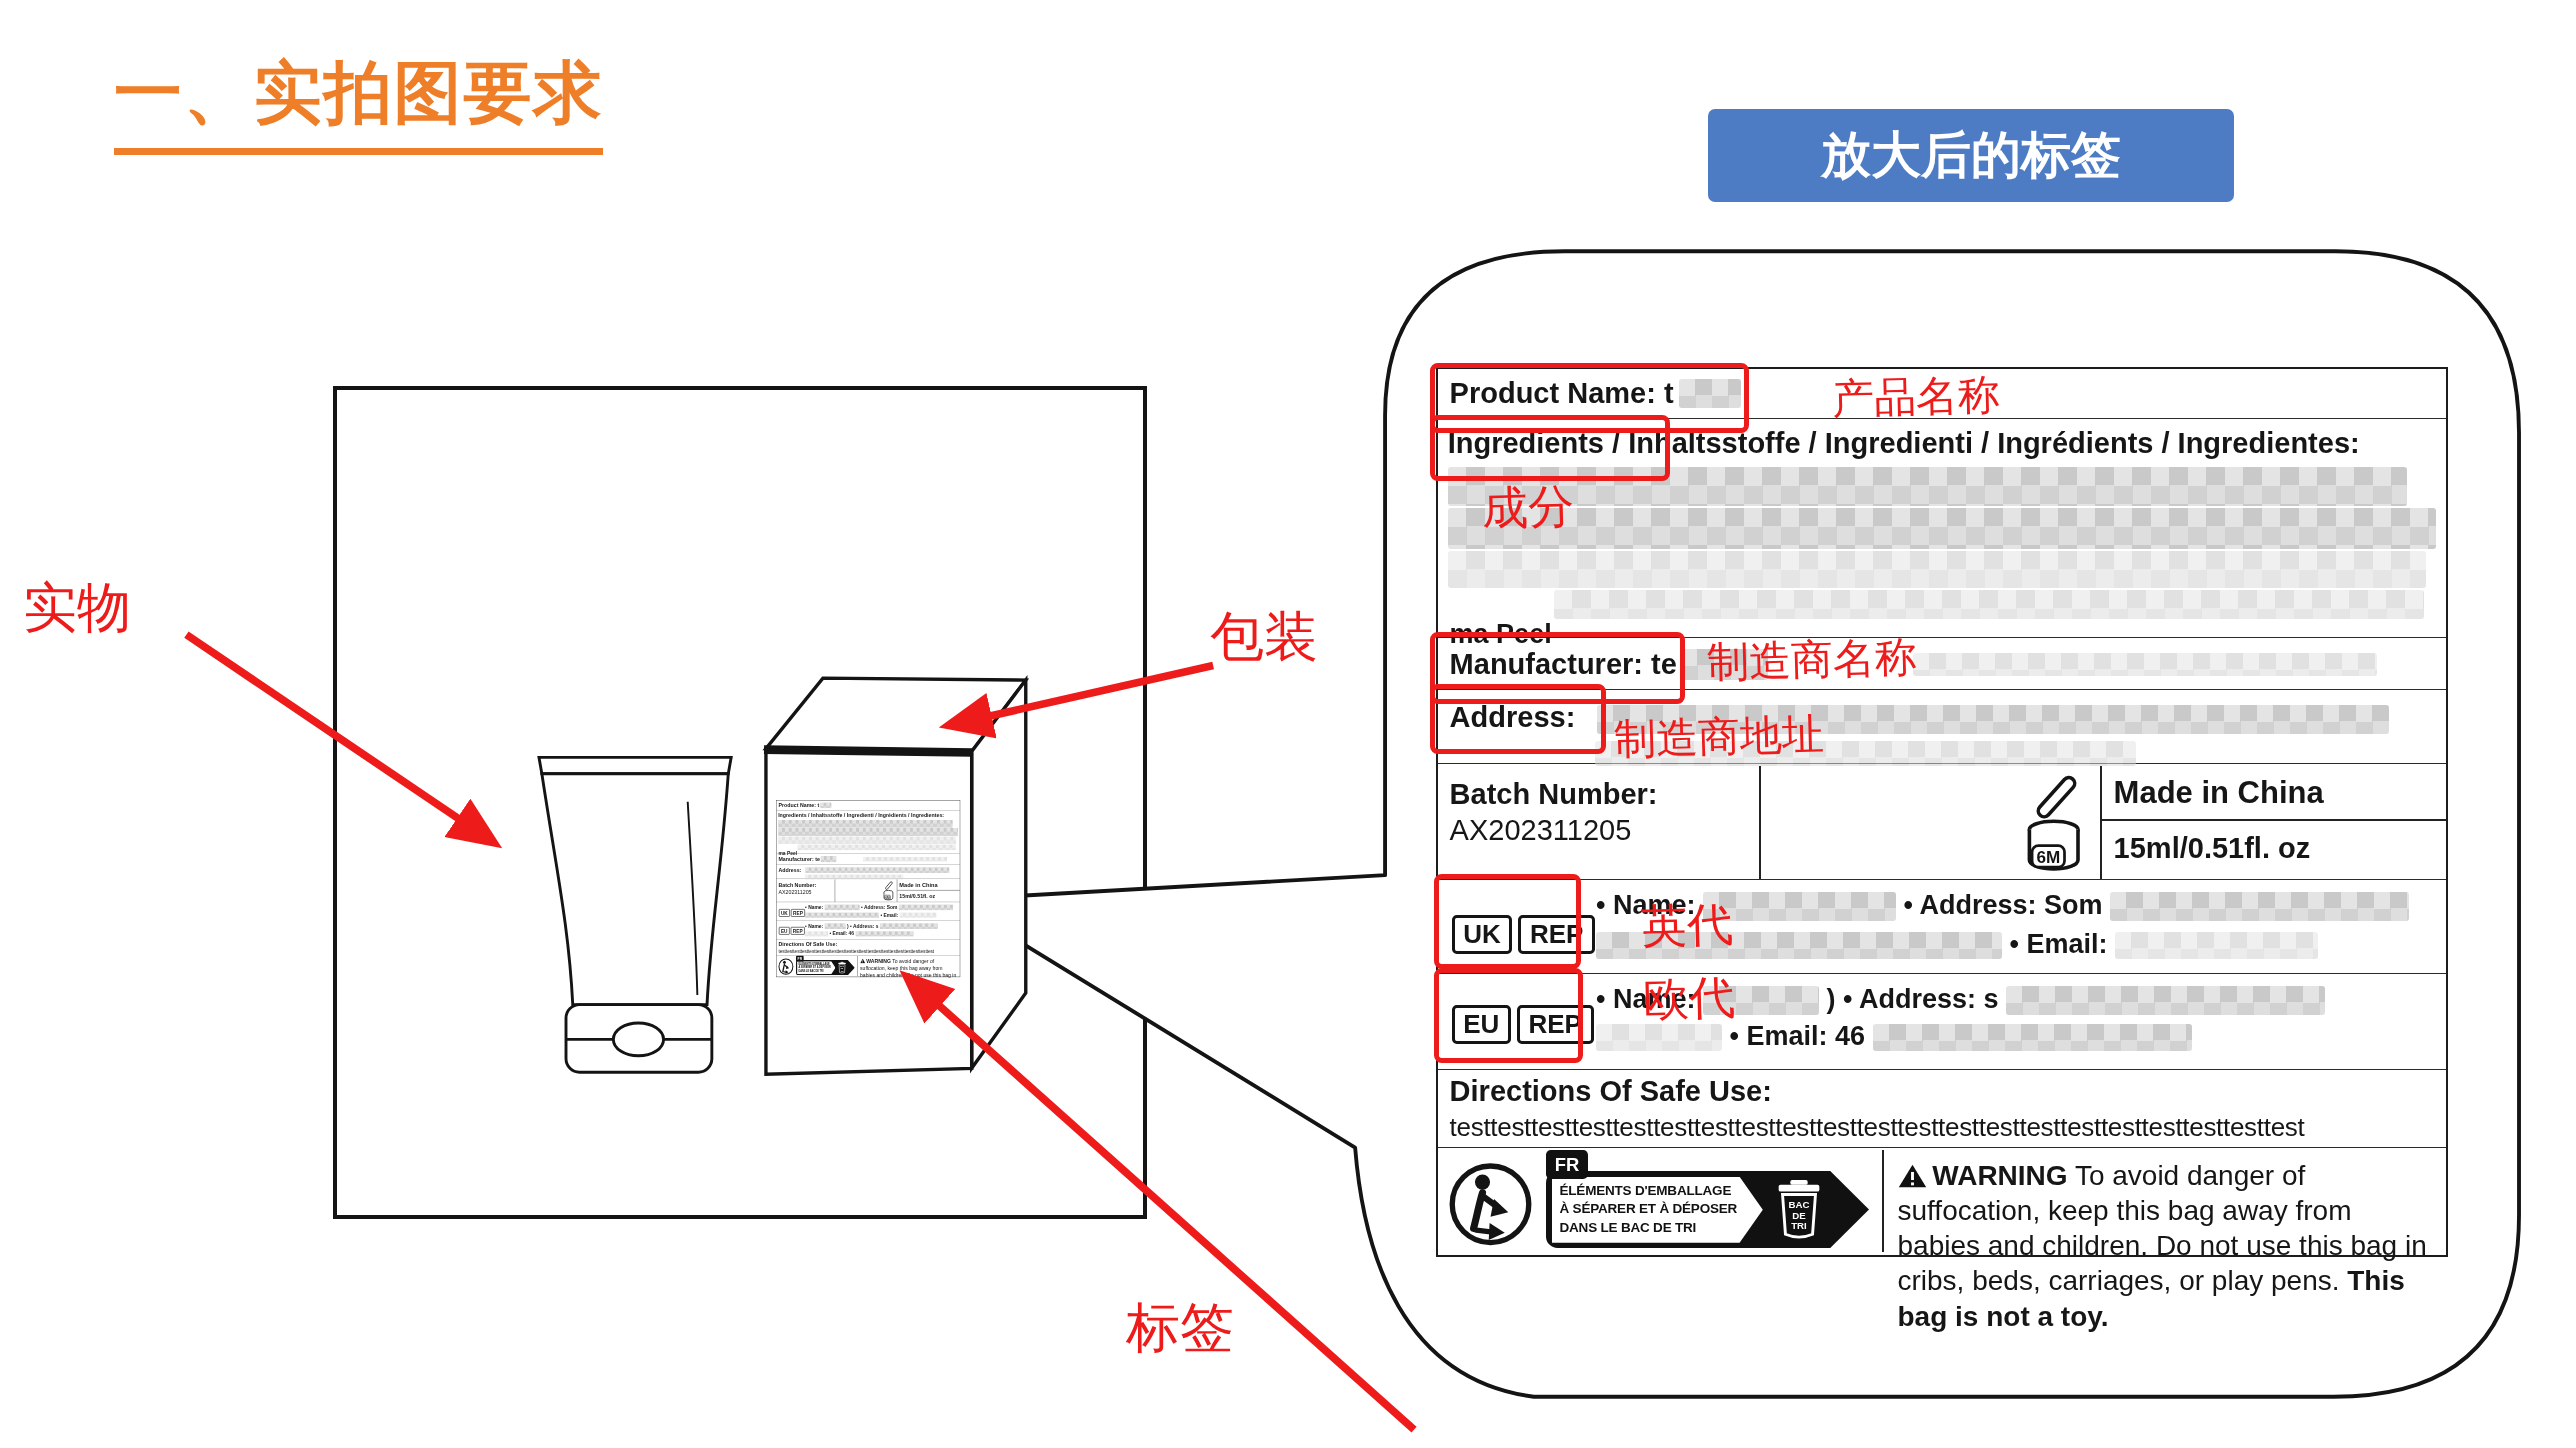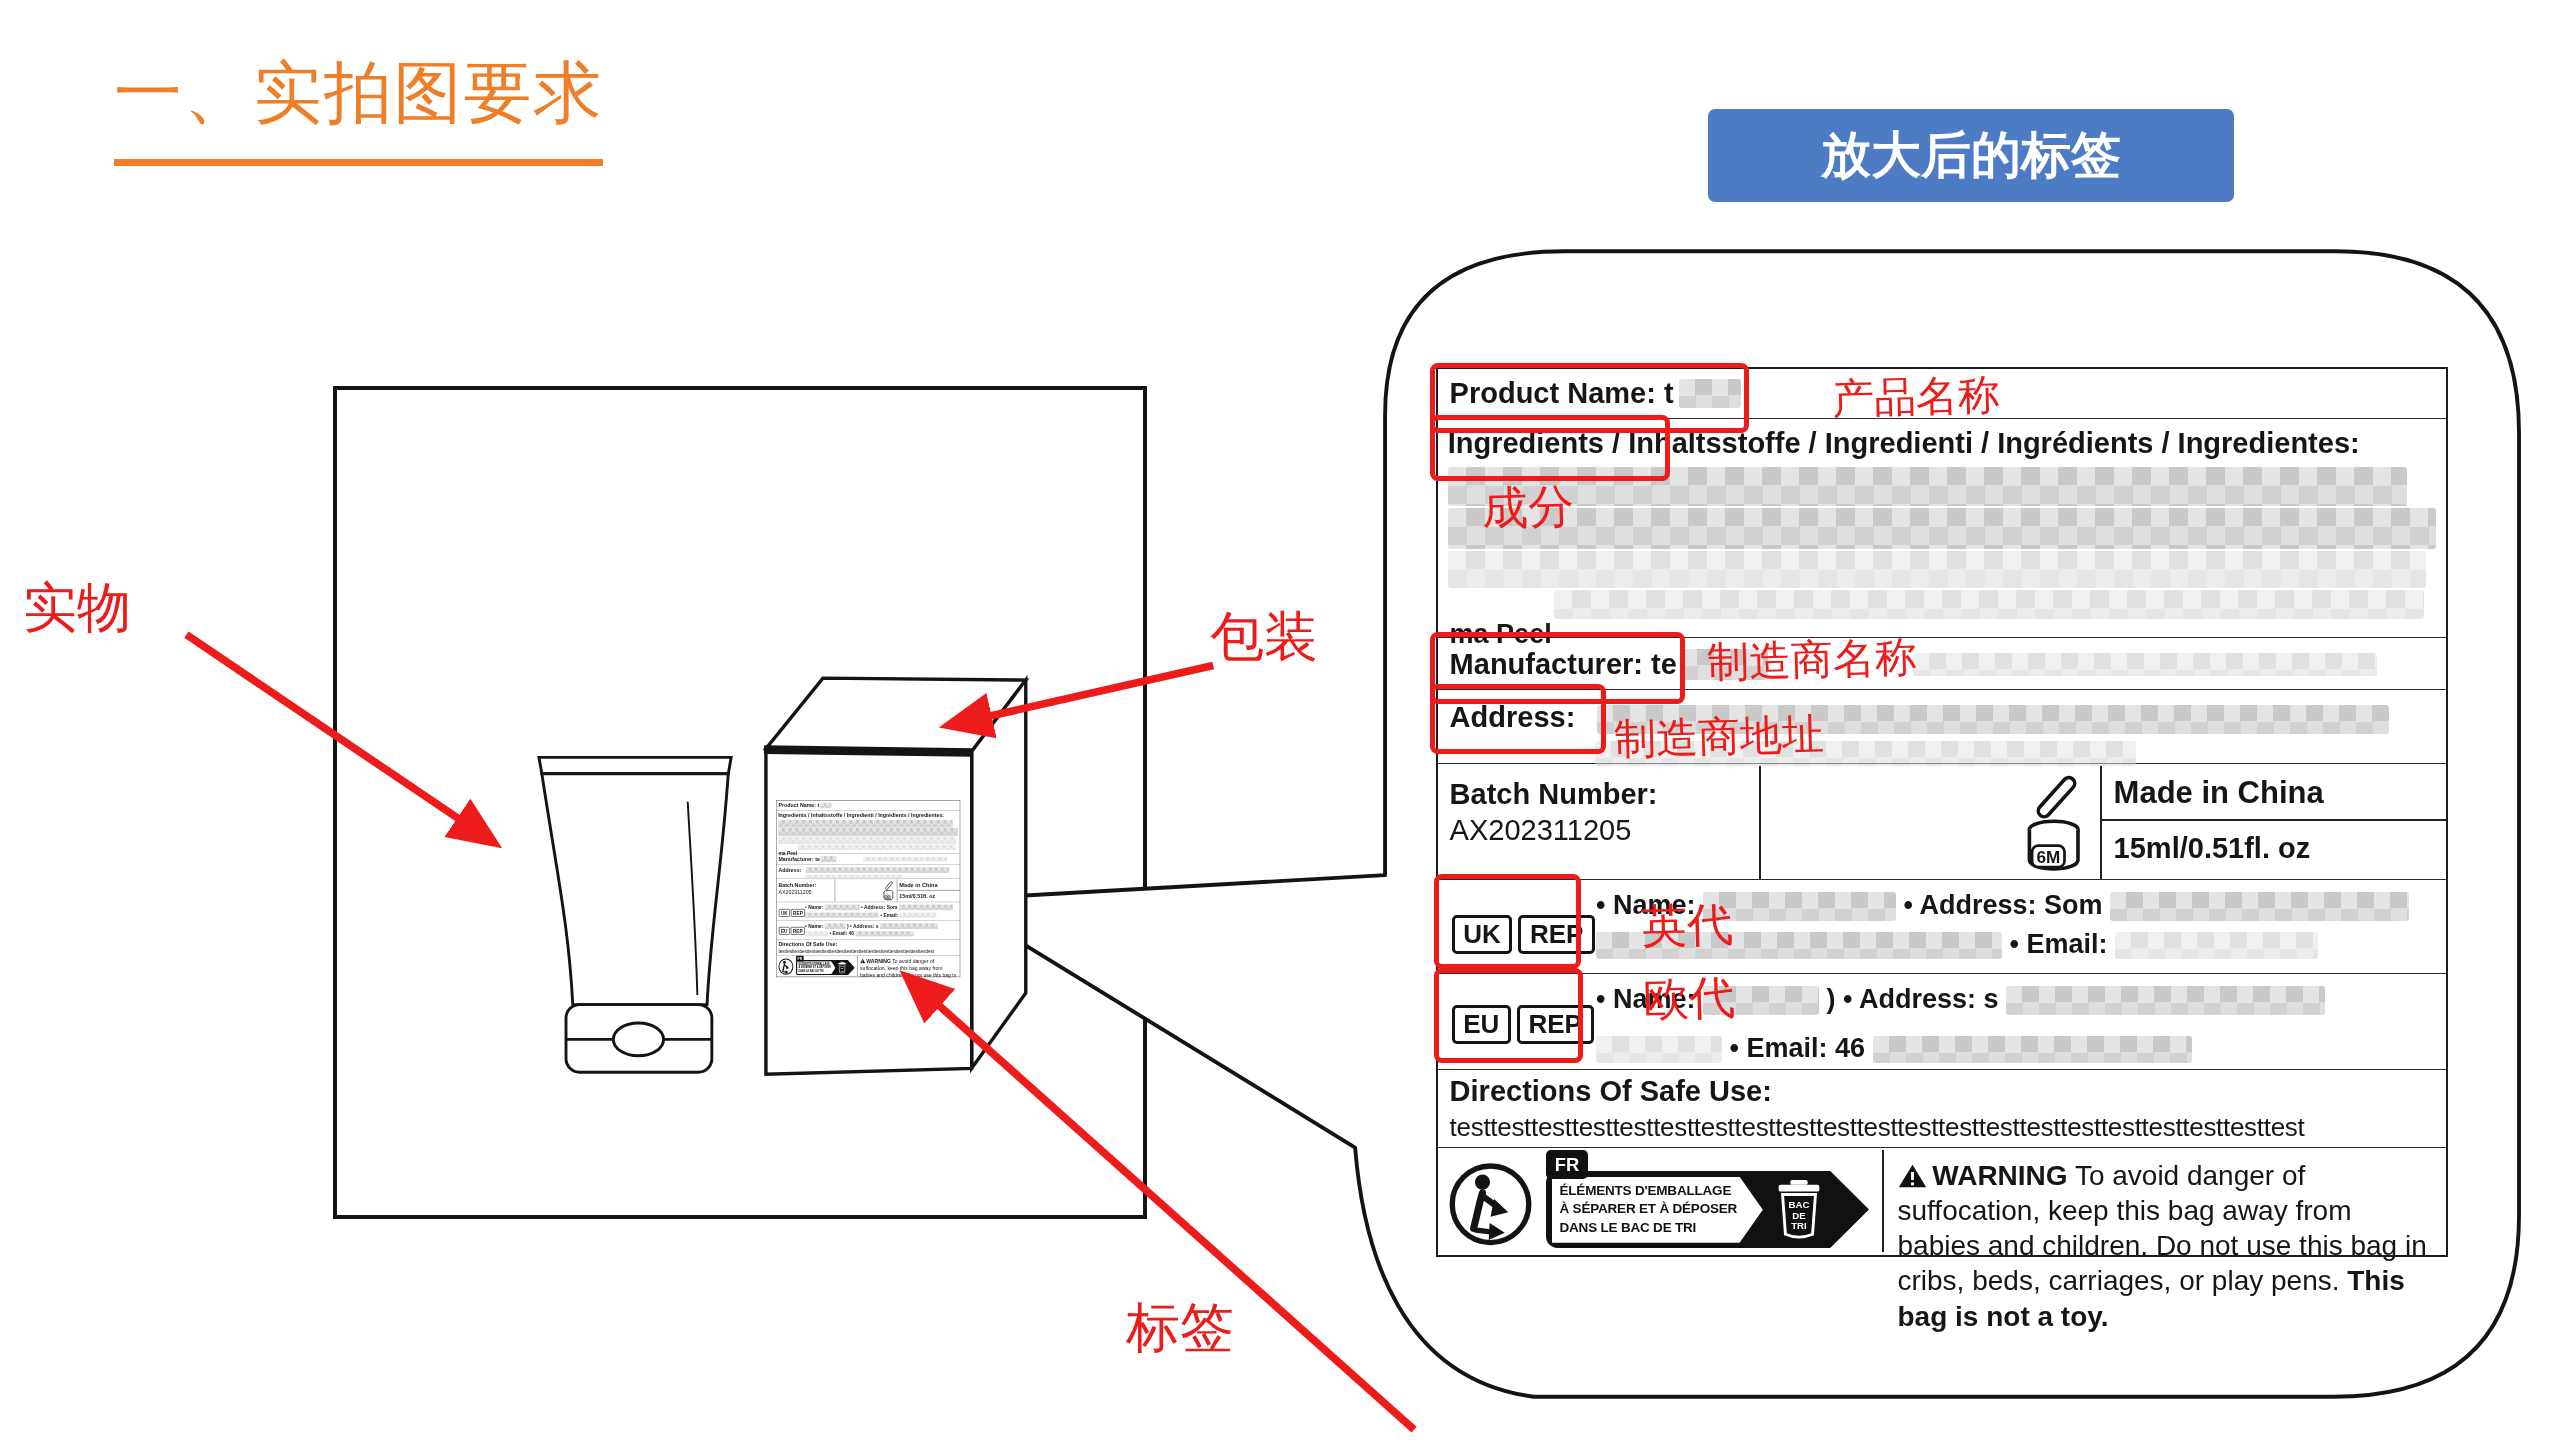--- a/index.html
+++ b/index.html
@@ -1,22 +1,22 @@
 <!DOCTYPE html>
 <html><head>
 <meta charset="utf-8">
 <style>
   html,body{margin:0;padding:0;background:#fff;width:2576px;height:1449px;overflow:hidden;
     font-family:"Liberation Sans", sans-serif;}
   .abs{position:absolute}
   #canvas{position:relative;width:2576px;height:1449px;background:#fff}
 
   
-  #heading{left:114px;top:48px;font-size:68px;font-weight:normal;color:#EE7E28;
-    border-bottom:7.7px solid #EE7E28;padding-bottom:20px;letter-spacing:1.9px}
+  #heading{left:114px;top:48px;font-size:68px;font-weight:bold;color:#EE7E28;
+    border-bottom:7.7px solid #EE7E28;padding-bottom:9px;letter-spacing:1.9px}
   #banner{left:1708px;top:109px;width:526px;height:93px;background:#4D7CC5;border-radius:7px;
     display:flex;align-items:center;justify-content:center;color:#fff;font-size:50px;font-weight:bold}
 
   
   #frame{left:333px;top:386px;width:814px;height:833px;border:4.8px solid #141414;box-sizing:border-box;background:#fff}
   #caption{left:386px;top:1258px;width:792px;text-align:center;font-size:44px;color:#111;letter-spacing:3.9px}
 
   .cn-red{color:#EE1B1B;font-size:54px;white-space:nowrap}
 
   svg.layer{position:absolute;left:0;top:0;pointer-events:none}
@@ -329,21 +329,21 @@
             <span>REP</span>
         </span>
         <div>
           <span class="bh">• Name:</span>
           <span class="cz" style="width:116px;height:29px"></span>
           <span class="bh">)</span>
           <span class="bh">• Address:</span>
           <span class="bh">s</span>
           <span class="cz" style="width:319px;height:29px"></span>
         </div>
-        <div style="margin-top:18px">
+        <div style="margin-top:6px">
           <span class="cz lt" style="width:126px;height:27px"></span>
           <span class="bh">• Email:</span>
           <span class="bh">46</span>
           <span class="cz" style="width:319px;height:27px"></span>
         </div>
       </div>
 
       <div class="row r-dir">
         <div class="bh" style="font-size:29px">Directions Of Safe Use:</div>
         <div class="dir-text">testtesttesttesttesttesttesttesttesttesttesttesttesttesttesttesttesttesttesttesttest</div>

